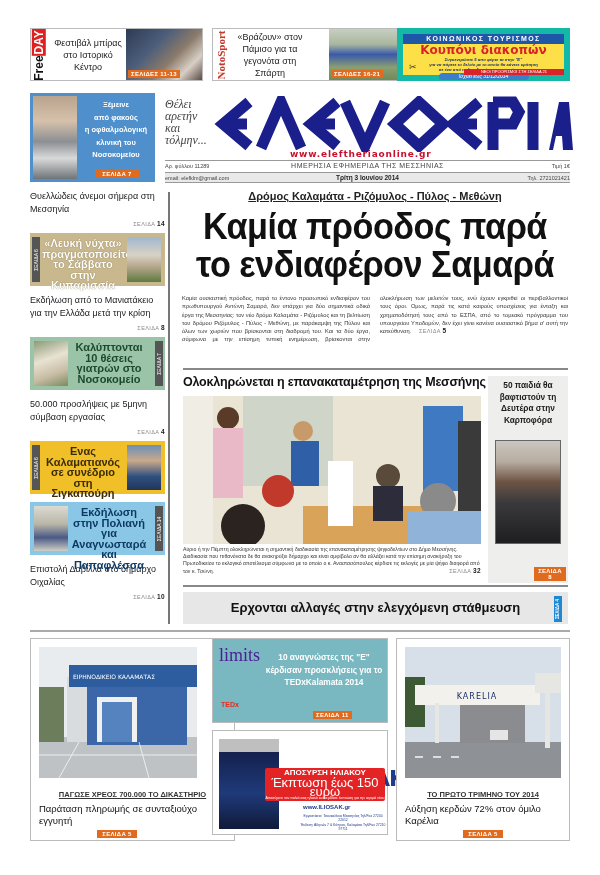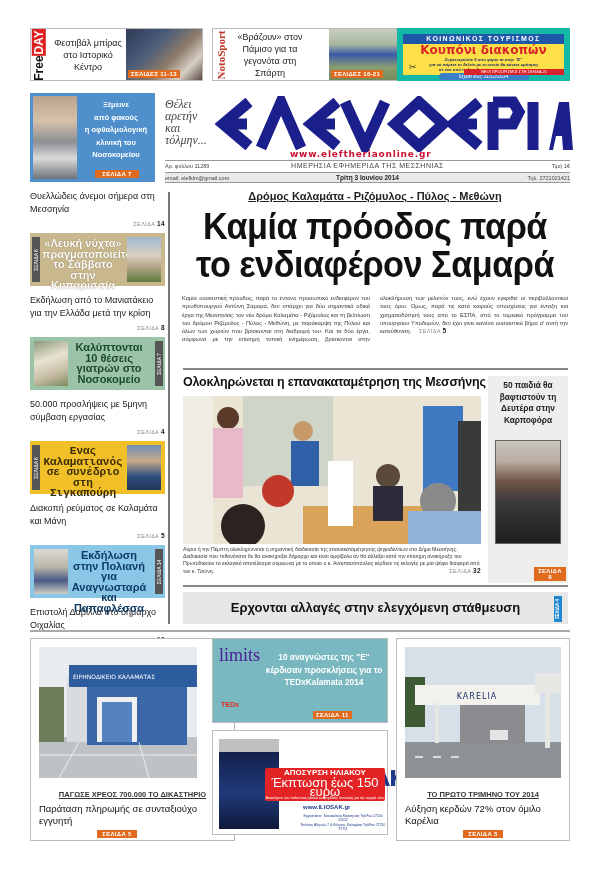--- a/index.html
+++ b/index.html
@@ -208,28 +208,24 @@
 
   <div>
     <div class="brief">50.000 προσλήψεις με 5μηνη σύμβαση εργασίας</div>
     <div class="pgref"><span>ΣΕΛΙΔΑ</span> <b>4</b></div>
   </div>
 
   <div class="box" style="background:#f1bf28;">
     <div class="vtag" style="left:2px;">
         <span>ΣΕΛΙΔΑ 6</span>
       </div>
-    <div class="btxt" style="left:12px;width:82px;color:#3a2c05;font-family:Liberation Mono, monospace;">Ενας Καλαματιανός σε συνέδριο στη Σιγκαπούρη</div>
+    <div class="btxt" style="left:12px;width:82px;color:#3a2c05;">Ενας Καλαματιανός σε συνέδριο στη Σιγκαπούρη</div>
     <div class="bphoto" style="right:4px;width:34px;background:linear-gradient(180deg,#6a8fb8 0%,#caa98a 35%,#2f4f7f 70%,#22365a 100%);"></div>
   </div>
 
-  <div>
-    <div class="brief">Διακοπή ρεύματος σε Καλαμάτα και Μάνη</div>
-    <div class="pgref"><span>ΣΕΛΙΔΑ</span> <b>5</b></div>
-  </div>
 
   <div class="box" style="background:#8ac7e6;">
     <div class="bphoto" style="left:4px;width:34px;background:linear-gradient(180deg,#dcdad2 0%,#b9b6a8 40%,#4b5a86 70%,#cfcfc3 100%);"></div>
     <div class="btxt" style="left:40px;width:78px;color:#0d3a63;">Εκδήλωση στην Πολιανή για Αναγνωσταρά και Παπαφλέσσα</div>
     <div class="vtag" style="right:2px;">
         <span>ΣΕΛΙΔΑ 14</span>
       </div>
   </div>
 
   <div>

